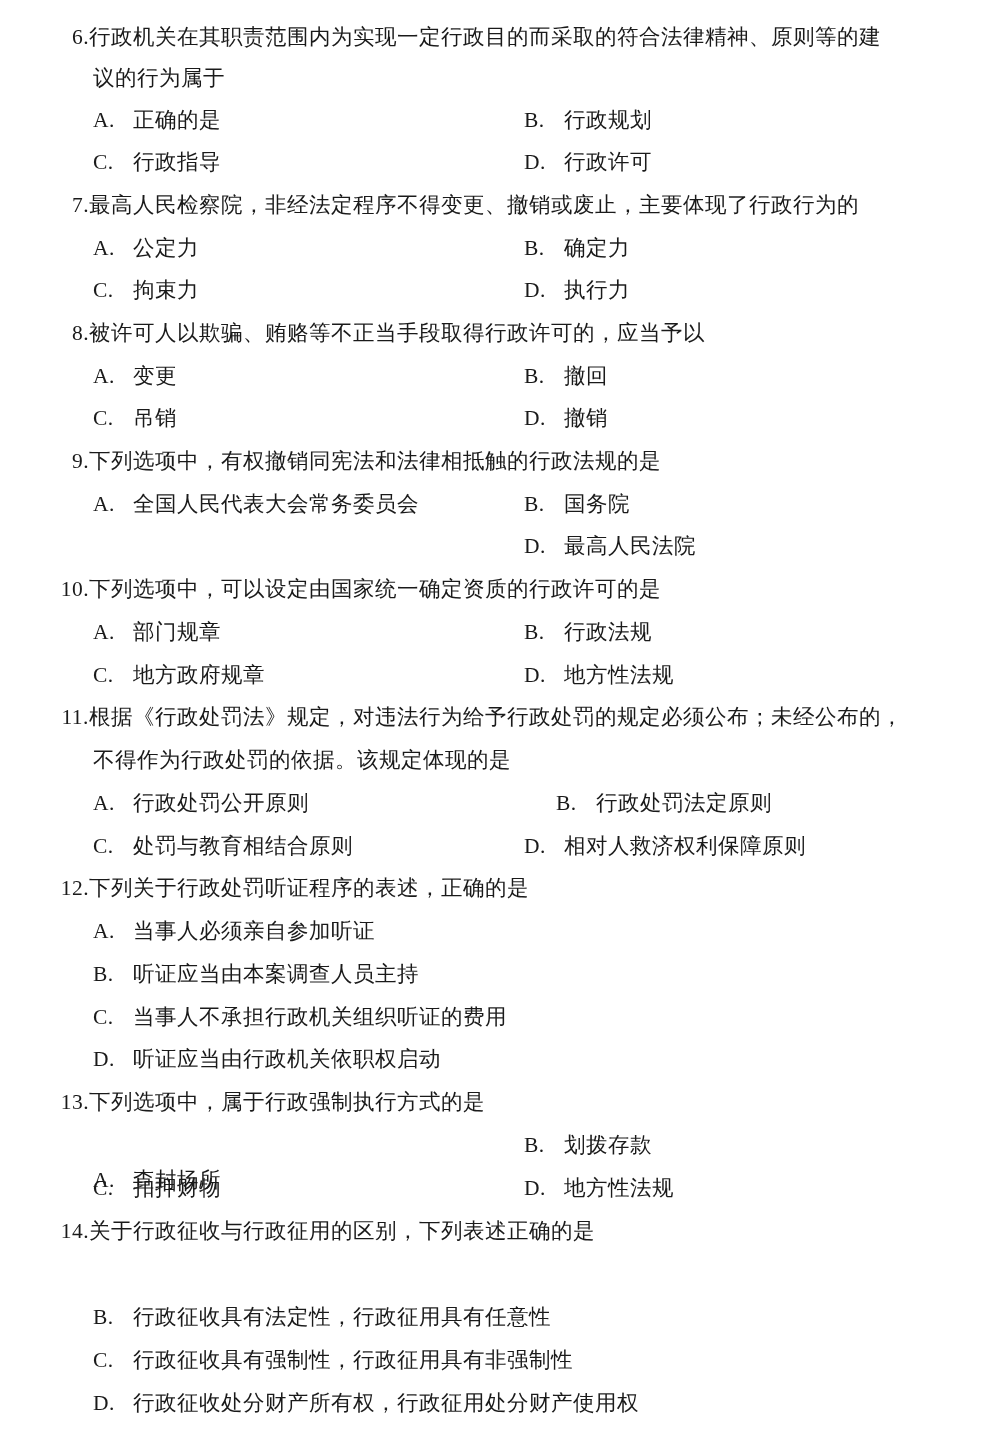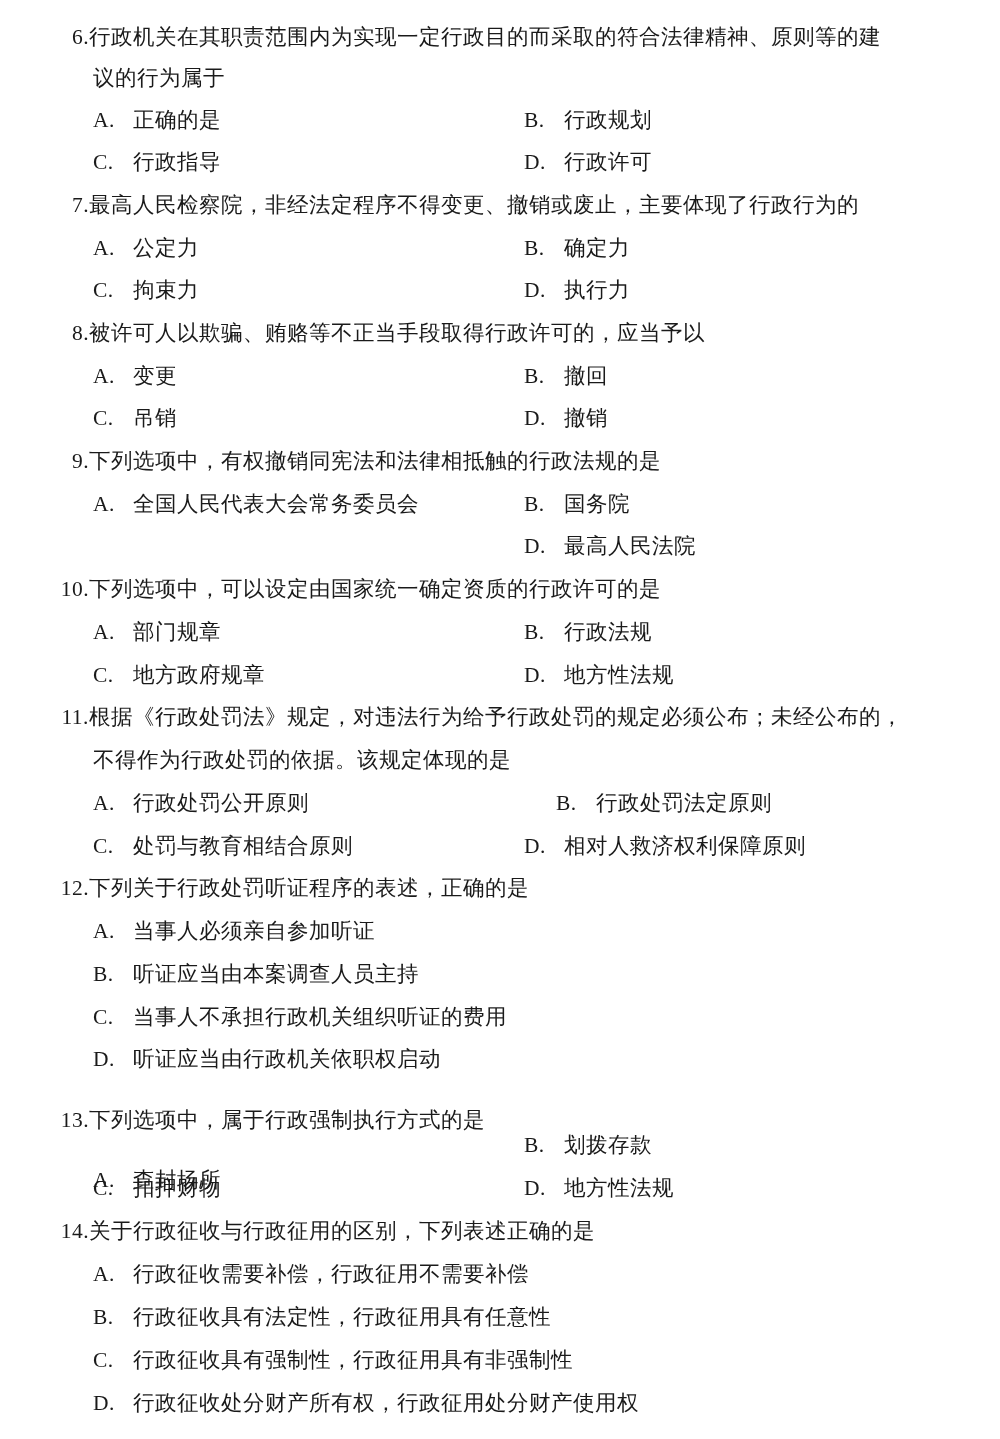--- a/index.html
+++ b/index.html
@@ -76,29 +76,28 @@
   <div class="line" style="left:515px;top:825px;"><span class="opt-label">D.</span><span>相对人救济权利保障原则</span></div>
 
   <div class="line" style="left:30px;top:867px;">
     <span class="qnum" style="width:50px;">12.</span><span>下列关于行政处罚听证程序的表述，正确的是</span>
   </div>
   <div class="line" style="left:84px;top:910px;"><span class="opt-label">A.</span><span>当事人必须亲自参加听证</span></div>
   <div class="line" style="left:84px;top:953px;"><span class="opt-label">B.</span><span>听证应当由本案调查人员主持</span></div>
   <div class="line" style="left:84px;top:996px;"><span class="opt-label">C.</span><span>当事人不承担行政机关组织听证的费用</span></div>
   <div class="line" style="left:84px;top:1038px;"><span class="opt-label">D.</span><span>听证应当由行政机关依职权启动</span></div>
 
-  <div class="line" style="left:30px;top:1081px;margin-top:18px;">
+  <div class="line" style="left:30px;top:1081px;">
     <span class="qnum" style="width:50px;">13.</span><span>下列选项中，属于行政强制执行方式的是</span>
   </div>
   <div class="line" style="left:84px;top:1124px;margin-top:35px;"><span class="opt-label">A.</span><span>查封场所</span></div>
   <div class="line" style="left:515px;top:1124px;"><span class="opt-label">B.</span><span>划拨存款</span></div>
   <div class="line" style="left:84px;top:1167px;"><span class="opt-label">C.</span><span>扣押财物</span></div>
   <div class="line" style="left:515px;top:1167px;"><span class="opt-label">D.</span><span>地方性法规</span></div>
 
   <div class="line" style="left:30px;top:1210px;">
     <span class="qnum" style="width:50px;">14.</span><span>关于行政征收与行政征用的区别，下列表述正确的是</span>
   </div>
-  <div class="line" style="left:84px;top:1253px;"><span class="opt-label">A.</span><span>行政征收需要补偿，行政征用不需要补偿</span></div>
   <div class="line" style="left:84px;top:1296px;"><span class="opt-label">B.</span><span>行政征收具有法定性，行政征用具有任意性</span></div>
   <div class="line" style="left:84px;top:1339px;"><span class="opt-label">C.</span><span>行政征收具有强制性，行政征用具有非强制性</span></div>
   <div class="line" style="left:84px;top:1382px;"><span class="opt-label">D.</span><span>行政征收处分财产所有权，行政征用处分财产使用权</span></div>
 
 </div>
 
 </body></html>

